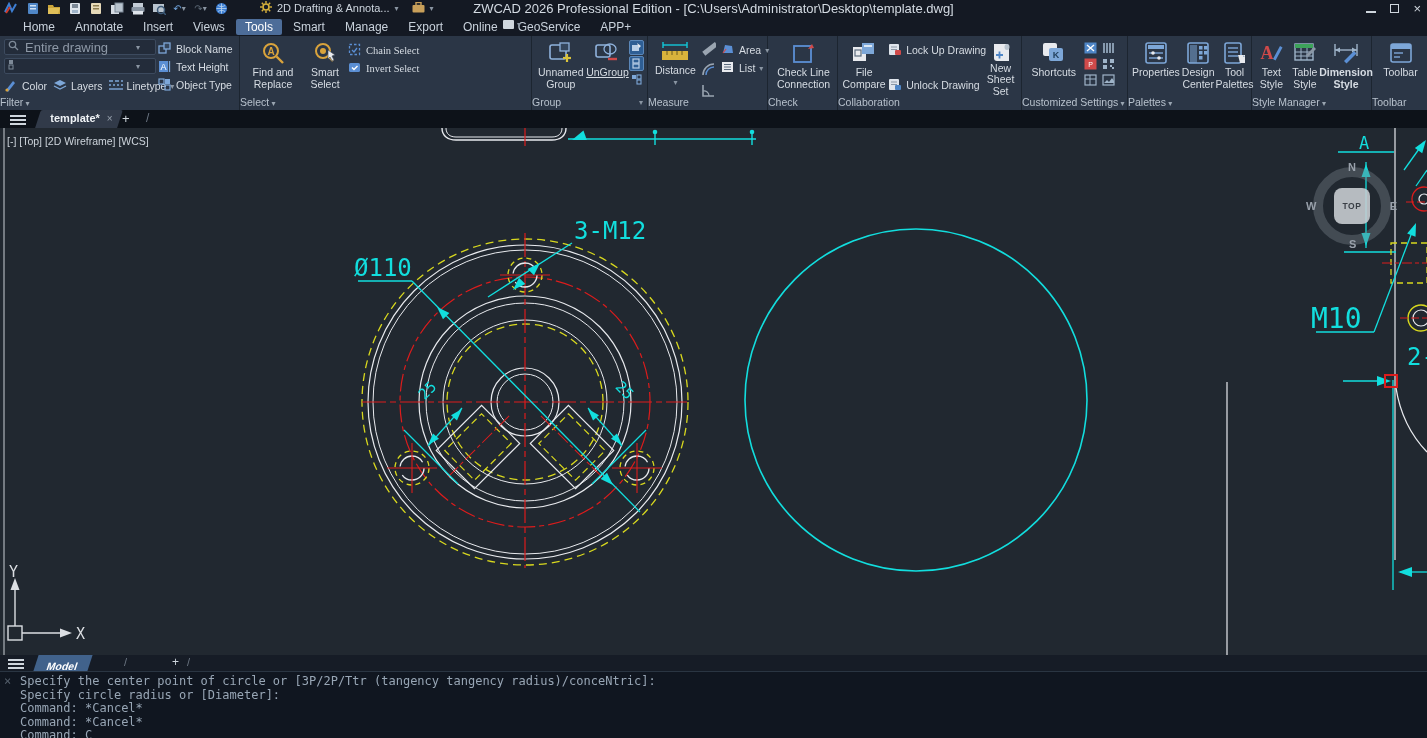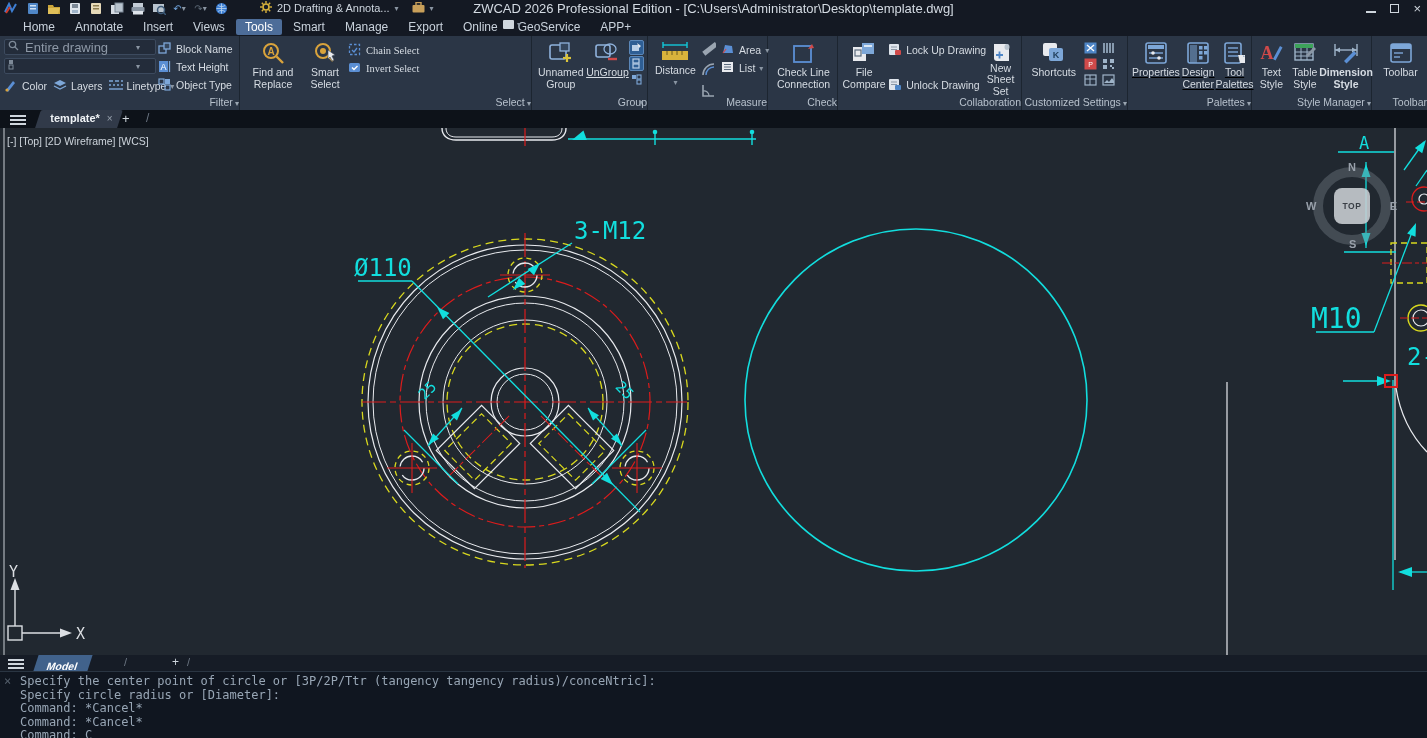--- a/index.html
+++ b/index.html
@@ -18,21 +18,21 @@
   
   #menubar{position:absolute;left:14px;top:17px;height:19px;display:flex;align-items:center;gap:2px;font-size:12px;color:#c9d2dc;}
   .mitem{padding:1px 9px;border-radius:2px;}
   .mitem.active{background:#4d6d99;color:#fff;}
   #menuextra{position:absolute;left:503px;top:20px;display:flex;gap:3px;align-items:center;}
   .sqico{width:11px;height:9px;background:#cfd6dd;border-radius:1px;display:inline-block;}
   
   #ribbon{position:absolute;left:0;top:36px;width:1427px;height:74px;background:#2b3646;display:flex;}
   .panel{height:74px;border-right:1px solid #1c2530;position:relative;flex:none;}
   .pbody{height:60px;display:flex;align-items:flex-start;padding:3px 2px 0 4px;gap:2px;}
-  .plabel{position:absolute;bottom:1px;left:0;right:0;text-align:right;font-size:10.5px;color:#b7c1cc;height:13px;line-height:13px;margin-top:28px;}
+  .plabel{position:absolute;bottom:1px;left:0;right:0;text-align:left;font-size:10.5px;color:#b7c1cc;height:13px;line-height:13px;margin-top:28px;}
   .plabel.dd::after{content:" ▾";font-size:8px;color:#9aa5b1;}
   .bigbtn{display:flex;flex-direction:column;align-items:center;justify-content:flex-start;height:58px;padding-top:2px;color:#d6dce3;font-size:10.5px;line-height:11.5px;text-align:center;}
   .bigbtn svg{margin-bottom:2px;}
   .rowbtn{display:flex;align-items:center;gap:4px;height:18px;font-size:10.5px;color:#d6dce3;white-space:nowrap;}
   .col{display:flex;flex-direction:column;}
   .finput{display:flex;align-items:center;gap:3px;background:#232c3a;border:1px solid #3c4a5e;height:16px;border-radius:2px;padding:0 3px;margin-bottom:3px;}
   .finput input{background:transparent;border:0;outline:none;color:#8e99a7;font-size:13px;width:108px;font-family:"Liberation Sans",sans-serif;}
   .smico{width:14px;height:14px;flex:none;}
   .gsml{width:15px;height:15px;border-radius:2px;margin-bottom:1px;display:flex;align-items:center;justify-content:center;}
   .gsml.on{background:#2e5e94;border:1px solid #5b87b8;}
@@ -515,21 +515,21 @@
                 <rect x="1" y="1" width="11" height="10" fill="none" stroke="#9fb4c9" stroke-width="1.2"></rect>
                 <path d="M2 9 l3 -3 2 2 3 -4 2 3 v2 z" fill="#9fb4c9"></path>
               </svg>
             </span>
         </div>
       </div>
     </div>
     <div class="plabel dd">Customized Settings</div>
   </div>
 
-  <div class="panel" style="width:124px;text-decoration:underline;">
+  <div class="panel" style="width:124px;">
     <div class="pbody">
       <div class="bigbtn" style="width:48px;">
         <svg width="24" height="24">
             <rect x="2" y="2" width="20" height="20" rx="2" fill="none" stroke="#7da7d8" stroke-width="1.6"></rect>
             <rect x="4" y="4" width="16" height="4" fill="#7da7d8"></rect>
             <g stroke="#7da7d8" stroke-width="1.4">
               <line x1="5" y1="12" x2="19" y2="12"></line>
               <line x1="5" y1="17" x2="19" y2="17"></line>
             </g>
             <circle cx="9" cy="12" r="1.8" fill="#e8eaee"></circle>

